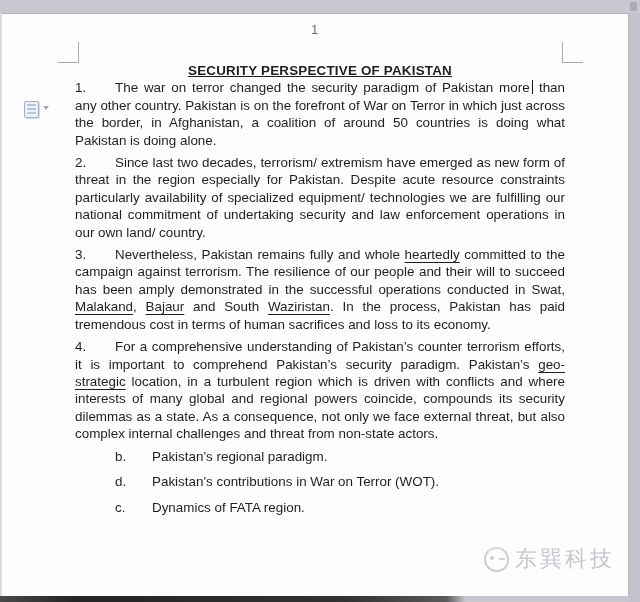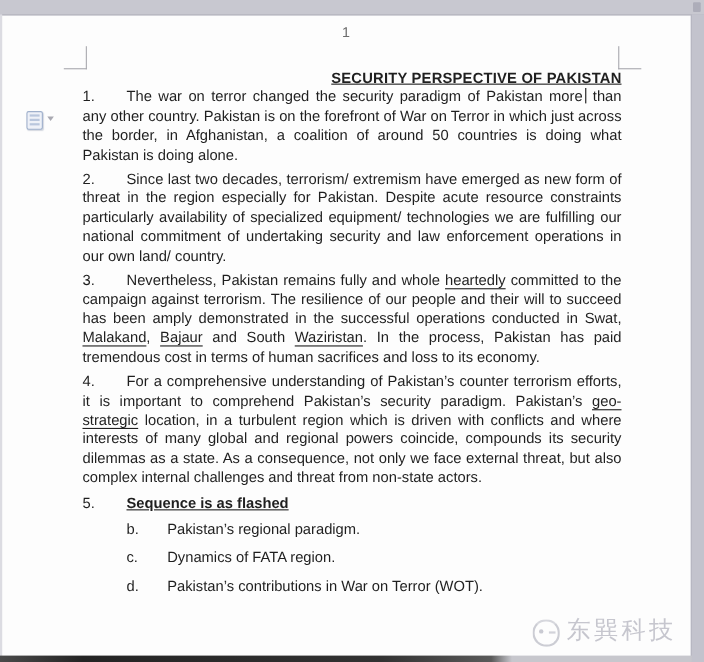--- a/index.html
+++ b/index.html
@@ -30,36 +30,36 @@
             border:1px solid #9fb0cc;background:#eef1f8;border-radius:2px;
             box-shadow:1px 1px 1px rgba(150,160,180,.4);}
   .margin-icon i{display:block;height:2px;margin:2px 2px 0 2px;background:#b9c6dd;}
   .margin-caret{position:absolute;left:43px;top:106px;width:0;height:0;
             border-left:3px solid transparent;border-right:3px solid transparent;
             border-top:4px solid #a9a9b2;}
 
   
   .content{position:absolute;left:75px;top:62px;width:490px;color:#1f1f1f;
            font-size:13.4px;line-height:17.4px;}
-  .doc-title{text-align:right;font-weight:bold;text-decoration:underline;
+  .doc-title{text-align:center;font-weight:bold;text-decoration:underline;
            letter-spacing:.2px;margin-bottom:0;}
   .intro-heading{font-weight:bold;text-decoration:underline;margin-bottom:4px;}
   .para{text-align:justify;margin-bottom:5px;}
   .pnum{display:inline-block;width:40px;}
   .sp{text-decoration-line:underline;text-decoration-style:wavy;
       text-decoration-color:#e05a5a;text-decoration-thickness:1px;text-underline-offset:3px;text-decoration:underline;}
   .cursor{display:inline-block;width:1.5px;height:14px;background:#161616;
       vertical-align:-2px;margin-left:2px;}
   .list-head{margin-top:6px;margin-bottom:6px;}
   .list-head .hd{font-weight:bold;text-decoration:underline;}
   .li{padding-left:40px;margin-bottom:8.5px;}
   .lletter{display:inline-block;width:37px;}
 
   
-  .watermark{position:absolute;left:484px;top:558px;display:flex;align-items:flex-end;
+  .watermark{position:absolute;left:484px;top:544px;display:flex;align-items:center;
       color:#c6c6ce;pointer-events:none;}
   .wm-logo{position:relative;width:21px;height:21px;border:2px solid #cccdd4;
       border-radius:50% 50% 48% 52%;margin-right:6px;border-top-color:#d6d7dd;}
   .wm-logo b{position:absolute;left:4px;top:7px;width:4px;height:4px;border-radius:50%;
       background:#c9cad2;}
   .wm-logo s{position:absolute;right:2px;top:9px;width:6px;height:2px;background:#d2d3da;}
   .wm-text{font-size:22px;letter-spacing:3px;color:#c6c6ce;}
 </style>
 </head>
 <body>
@@ -88,28 +88,27 @@
     <div class="doc-title">SECURITY PERSPECTIVE OF PAKISTAN</div>
 
     <div class="para"><span class="pnum">1.</span><span>The war on terror changed the security paradigm of Pakistan more<span class="cursor"></span> than any other country. Pakistan is on the forefront of War on Terror in which just across the border, in Afghanistan, a coalition of around 50 countries is doing what Pakistan is doing alone.</span></div>
 
     <div class="para"><span class="pnum">2.</span><span>Since last two decades, terrorism/ extremism have emerged as new form of threat in the region especially for Pakistan. Despite acute resource constraints particularly availability of specialized equipment/ technologies we are fulfilling our national commitment of undertaking security and law enforcement operations in our own land/ country.</span></div>
 
     <div class="para"><span class="pnum">3.</span><span>Nevertheless, Pakistan remains fully and whole <span class="sp">heartedly</span> committed to the campaign against terrorism. The resilience of our people and their will to succeed has been amply demonstrated in the successful operations conducted in Swat, <span class="sp">Malakand</span>, <span class="sp">Bajaur</span> and South <span class="sp">Waziristan</span>. In the process, Pakistan has paid tremendous cost in terms of human sacrifices and loss to its economy.</span></div>
 
     <div class="para"><span class="pnum">4.</span><span>For a comprehensive understanding of Pakistan’s counter terrorism efforts, it is important to comprehend Pakistan’s security paradigm. Pakistan’s <span class="sp">geo-strategic</span> location, in a turbulent region which is driven with conflicts and where interests of many global and regional powers coincide, compounds its security dilemmas as a state. As a consequence, not only we face external threat, but also complex internal challenges and threat from non-state actors.</span></div>
 
-    <div class="list-head"><span class="pnum">5.</span><span class="hd">Sequence is as flashed</span></div>
 
 
     <div class="li"><span class="lletter">b.</span><span>Pakistan’s regional paradigm.</span></div>
 
+    <div class="li"><span class="lletter">d.</span><span>Pakistan’s contributions in War on Terror (WOT).</span></div>
+
     <div class="li"><span class="lletter">c.</span><span>Dynamics of FATA region.</span></div>
-
-    <div class="li"><span class="lletter">d.</span><span>Pakistan’s contributions in War on Terror (WOT).</span></div>
   </div>
 
   <div class="watermark">
     <span class="wm-logo">
         <b></b>
         <s></s>
       </span>
     <span class="wm-text">东巽科技</span>
   </div>
 

